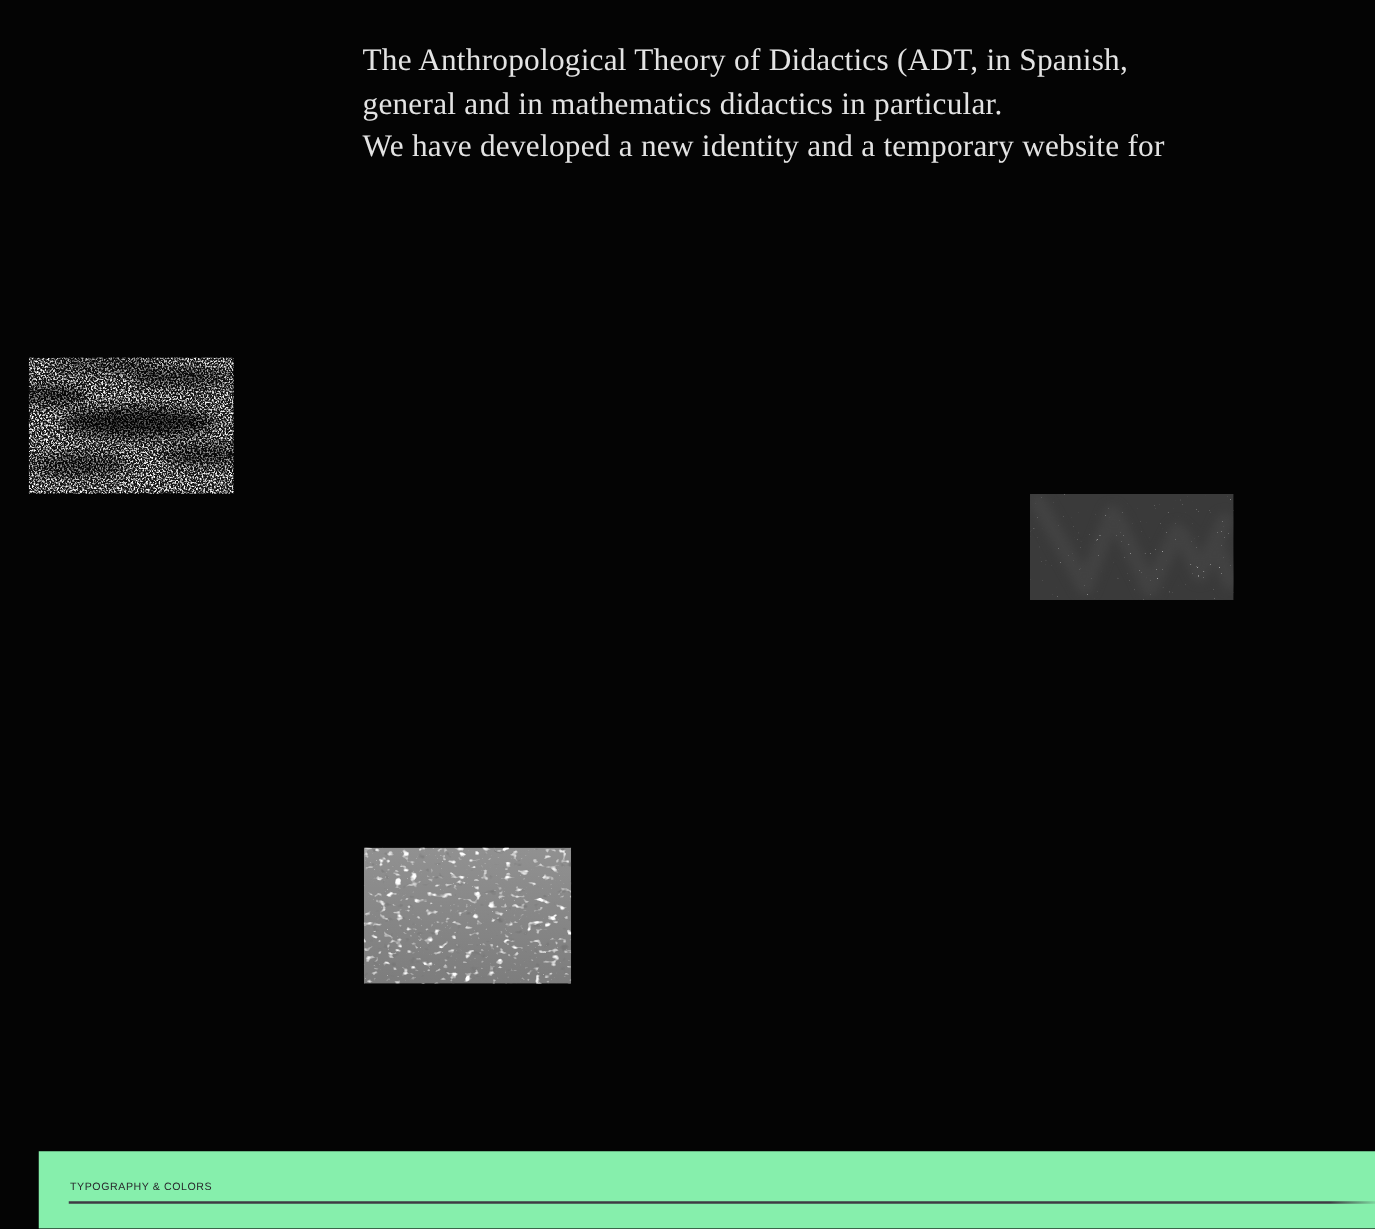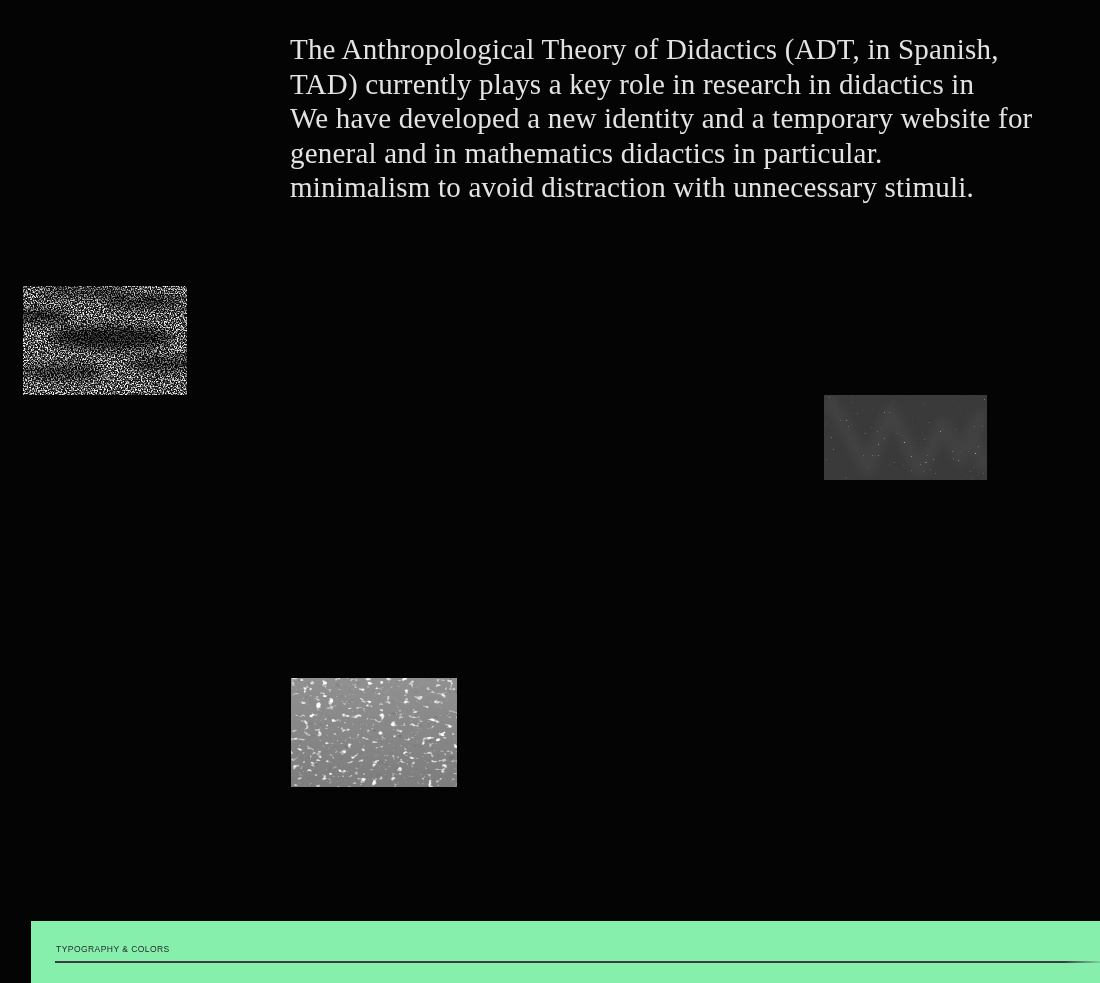--- a/index.html
+++ b/index.html
@@ -12,21 +12,21 @@
     height: 983px;
     background: #040404;
     overflow: hidden;
   }
 
   .intro {
     position: absolute;
     left: 290px;
     top: 32px;
     width: 790px;
-    font-size: 29px;
+    font-size: 25px;
     line-height: 34.5px;
     color: #e3e3e3;
     letter-spacing: 0.2px;
     font-weight: 400;
   }
   .intro-line { display: block; white-space: nowrap; }
 
   .media { position: absolute; overflow: hidden; }
   .media svg { display: block; }
   .media-dunes    { left: 23px;  top: 286px; width: 164px; height: 109px; }
@@ -55,24 +55,22 @@
     background: linear-gradient(to right, #3e3b44 0%, #3e3b44 96%, rgba(62,59,68,0) 100%);
   }
 </style>
 </head>
 <body>
 
 <div class="page">
 
   <p class="intro">
     <span class="intro-line">The Anthropological Theory of Didactics (ADT, in Spanish,</span>
-    <span class="intro-line">TAD) currently plays a key role in research in didactics in</span>
+    <span class="intro-line">general and in mathematics didactics in particular.</span>
     <span class="intro-line">We have developed a new identity and a temporary website for</span>
-    <span class="intro-line">general and in mathematics didactics in particular.</span>
-    <span class="intro-line">minimalism to avoid distraction with unnecessary stimuli.</span>
   </p>
 
   <figure class="media media-dunes">
     <svg width="164" height="109" viewBox="0 0 164 109" preserveAspectRatio="none" xmlns="http://www.w3.org/2000/svg">
       <defs>
         <filter id="f1-specks" x="-5%" y="-5%" width="110%" height="110%">
           <feTurbulence type="fractalNoise" baseFrequency="0.7" numOctaves="2" seed="8"></feTurbulence>
           <feColorMatrix type="matrix" values="0 0 0 0 0.95  0 0 0 0 0.95  0 0 0 0 0.95  2.4 2.4 2.4 0 -3.4"></feColorMatrix>
         </filter>
         <filter id="f1-blur" x="-60%" y="-60%" width="220%" height="220%">

